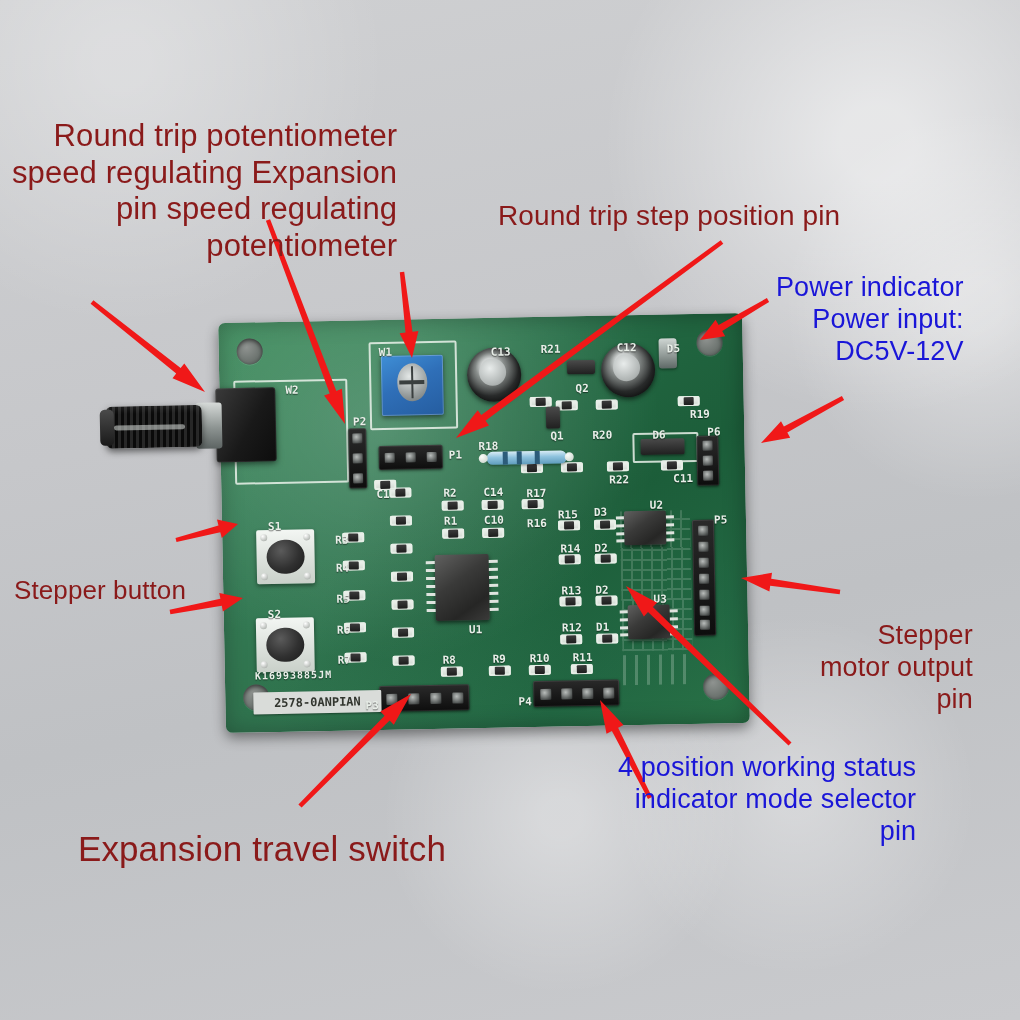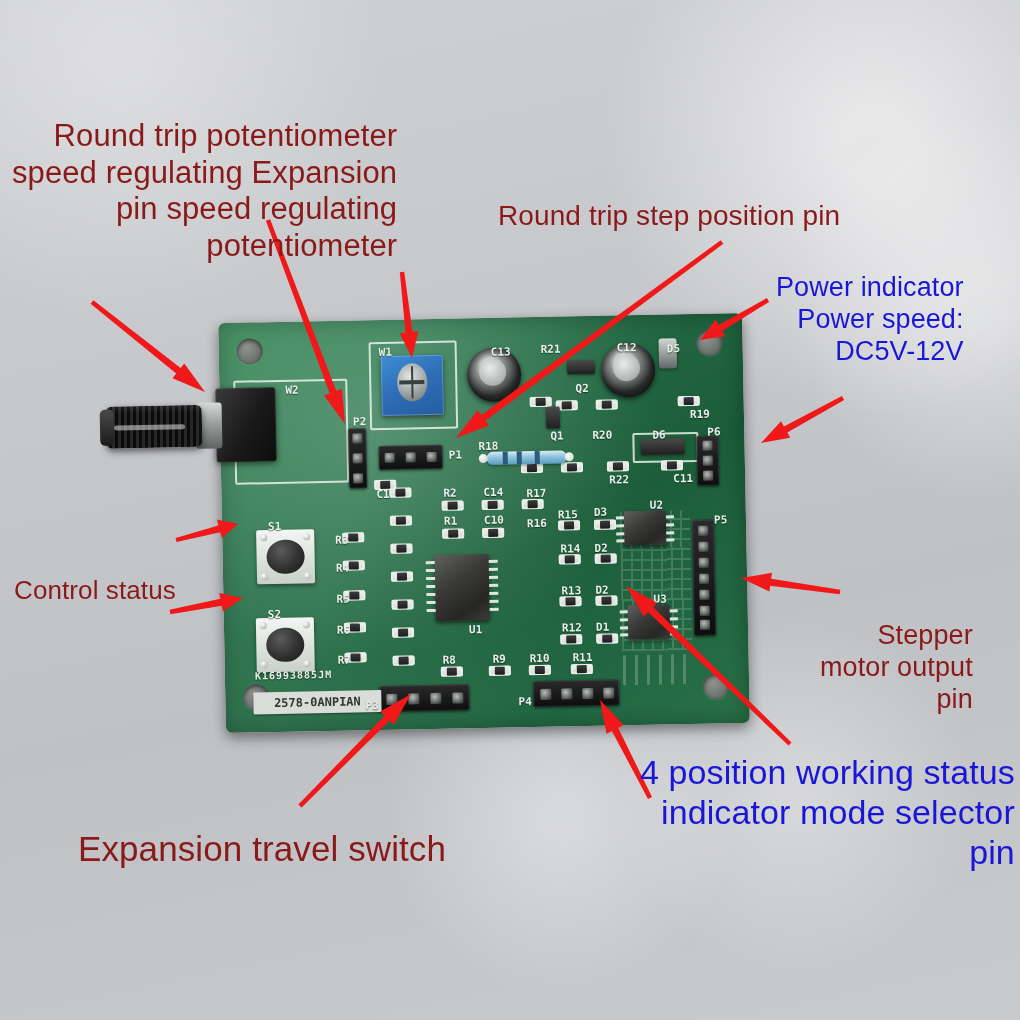--- a/index.html
+++ b/index.html
@@ -446,25 +446,25 @@
       <polygon points="652.0,797.0 618.1,727.8 623.5,725.1 600.0,700.0 606.5,733.7 611.9,731.0 648.0,799.0" fill="#f01818"></polygon>
     </svg>
 
   <div id="anno-layer">
       <div class="anno red" style="left: 12px; top: 118px; font-size: 31px;">Round trip potentiometer
 speed regulating Expansion
 pin speed regulating
 potentiometer</div>
       <div class="anno red" style="left: 498px; top: 199px; font-size: 28px;">Round trip step position pin</div>
       <div class="anno blue" style="left: 776px; top: 272px; font-size: 27px;">Power indicator
-Power speed:
+Power input:
 DC5V-12V</div>
-      <div class="anno red" style="left: 14px; top: 575px; font-size: 26px;">Control status</div>
+      <div class="anno red" style="left: 14px; top: 575px; font-size: 26px;">Stepper button</div>
       <div class="anno red" style="left: 820px; top: 620px; font-size: 27px;">Stepper
 motor output
 pin</div>
-      <div class="anno blue" style="left: 640px; top: 752px; font-size: 34px;">4 position working status
+      <div class="anno blue" style="left: 618px; top: 752px; font-size: 27px;">4 position working status
 indicator mode selector
 pin</div>
       <div class="anno red" style="left: 78px; top: 828px; font-size: 35px;">Expansion travel switch</div>
     </div>
 
 </div>
 
 </body></html>

